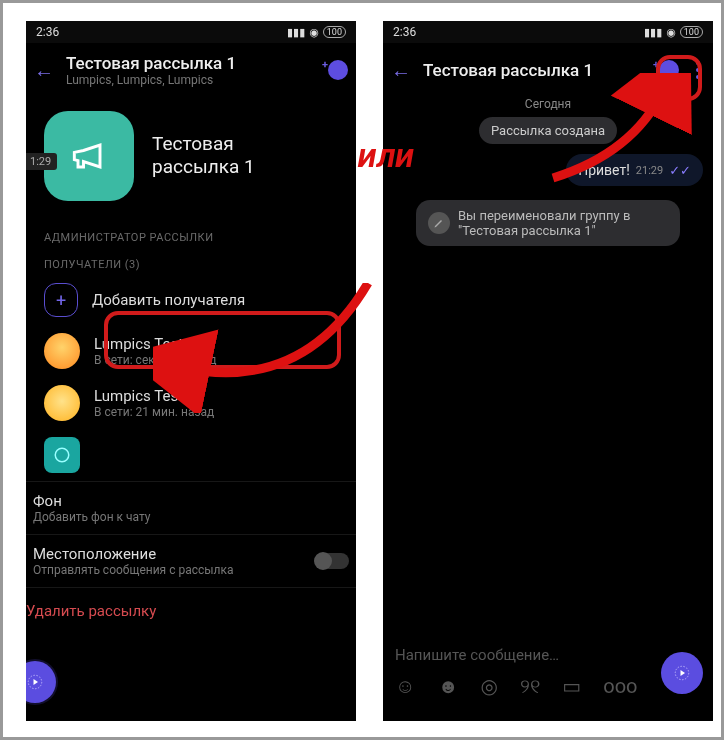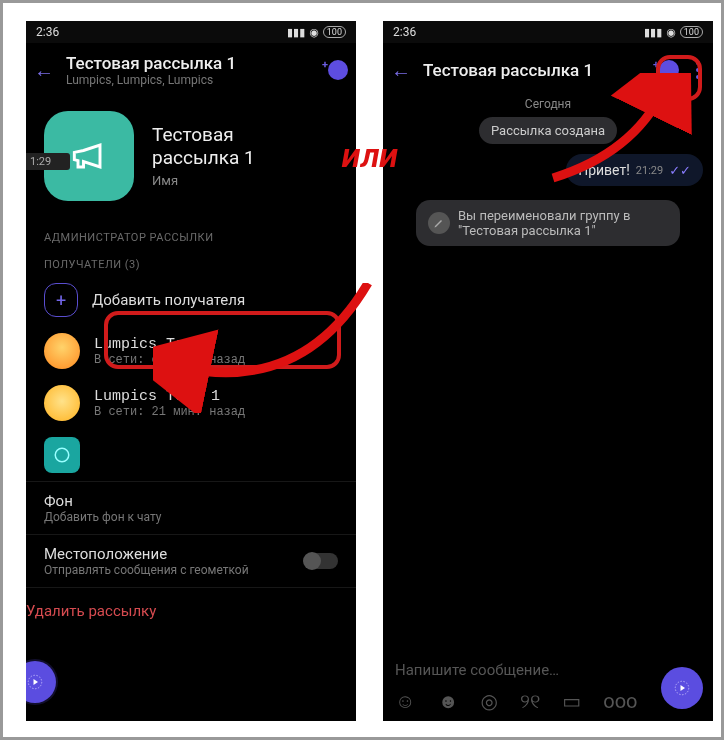--- a/index.html
+++ b/index.html
@@ -74,29 +74,29 @@
   .section-label { color: #6a6a6a; font-size: 11px; letter-spacing: 0.5px; padding: 10px 18px 4px; text-transform: uppercase; }
   .row {
     display: flex; align-items: center; gap: 14px; padding: 8px 18px;
   }
   .avatar-sm {
     width: 36px; height: 36px; border-radius: 50%; background: #555; display:flex; align-items:center; justify-content:center;
   }
   .avatar-sm.orange { background: radial-gradient(circle at 50% 40%, #ffd36b, #ff8a1f); }
   .avatar-sm.yellow { background: radial-gradient(circle at 50% 45%, #ffe28a, #ffb21f); }
   .avatar-sm.teal { background: #1aa6a0; border-radius: 8px; }
-  .row-texts { flex: 1; font-family: Liberation Mono, monospace; }
+  .row-texts { flex: 1; }
   .row-title { color: #ddd; font-size: 15px; }
   .row-sub { color: #777; font-size: 12px; }
   .add-recipient-circle {
     width: 34px; height: 34px; border: 1px solid #5a4ed0; border-radius: 12px;
     display: flex; align-items: center; justify-content: center; color: #7265e8; font-size: 18px;
   }
 
-  .setting { padding: 10px 18px; border-top: 1px solid #171717; display:flex; align-items:center; gap:10px; }
+  .setting { padding: 10px 7px; border-top: 1px solid #171717; display:flex; align-items:center; gap:10px; }
   .setting-texts { flex:1; }
   .setting-title { color: #ddd; font-size: 15px; }
   .setting-sub { color: #777; font-size: 12px; }
   .toggle {
     width: 34px; height: 16px; background: #333; border-radius: 8px; position: relative;
   }
   .toggle::after {
     content:""; position:absolute; width:18px; height:18px; background:#555; border-radius:50%; left:-1px; top:-1px;
   }
   .delete-row { padding: 14px 0; color: #d64b50; font-size: 15px; border-top: 1px solid #171717; }
@@ -108,21 +108,21 @@
   }
   .fab-r {
     position: absolute; right: 10px; bottom: 12px; width: 42px; height: 42px; border-radius: 50%;
     background: #5b4de0; display:flex; align-items:center; justify-content:center;
   }
   .fab svg, .fab-r svg { width: 18px; height: 18px; }
 
   
   .side-chip {
     position:absolute; left:-6px; top:132px; background:#222; color:#aaa; font-size:11px;
-    padding:2px 19px 2px 10px; border-radius: 3px;
+    padding:2px 6px 2px 10px; border-radius: 3px;
   }
 
   
   .date-chip { text-align:center; color:#888; font-size:12px; margin: 0 0 6px; }
   .pill {
     background:#2d2d30; color:#ccc; font-size:13px; padding:6px 12px; border-radius:14px; display:inline-block;
   }
   .center { text-align:center; margin: 4px 0; }
   .bubble-out {
     background:#0f172a; color:#ddd; font-size:14px; padding:8px 12px; border-radius:16px;
@@ -130,21 +130,21 @@
   }
   .bubble-out .time { font-size:11px; color:#888; }
   .bubble-out .ticks { color:#8a7dff; font-size:13px; }
   .sys-msg {
     clear:both; display:flex; gap:8px; justify-content:center; align-items:center; margin: 10px auto;
     background:#2d2d30; color:#bbb; font-size:13px; padding:8px 12px; border-radius:14px; width: 80%;
   }
   .sys-msg .ic { width:22px;height:22px;border-radius:50%;background:#555;display:flex;align-items:center;justify-content:center;flex-shrink:0; }
 
   .composer {
-    position:absolute; bottom:0; left:0; right:0; padding: 8px 56px 8px 12px;
+    position:absolute; bottom:15px; left:0; right:0; padding: 8px 56px 8px 12px;
   }
   .composer-input { color:#555; font-size:15px; padding: 6px 0 10px; }
   .composer-icons { display:flex; gap:22px; color:#555; font-size:20px; align-items:center; }
 
   
   .ann { position:absolute; pointer-events:none; }
   .hl-box {
     border: 4px solid #d11b1b; border-radius: 14px;
     box-shadow: 0 0 0 1px rgba(0,0,0,.2);
   }
@@ -181,21 +181,20 @@
 
   <div class="profile-block">
     <div class="avatar-big">
       <svg viewBox="0 0 24 24">
           <path fill="none" stroke="#fff" stroke-width="1.6" d="M4 10v4l2 .5V18h3v-3l9 3V6l-9 3-5 1z"></path>
         </svg>
     </div>
     <div class="profile-texts">
       <div class="profile-title" style="white-space:pre-line">Тестовая
 рассылка 1</div>
-      <div class="profile-sub">Имя</div>
     </div>
   </div>
 
   <div class="section-label">АДМИНИСТРАТОР РАССЫЛКИ</div>
 
   <div class="section-label">ПОЛУЧАТЕЛИ (3)</div>
   <div class="row">
     <div class="add-recipient-circle">+</div>
     <div class="row-title">Добавить получателя</div>
   </div>
@@ -224,21 +223,21 @@
 
   <div class="setting">
     <div class="setting-texts">
       <div class="setting-title">Фон</div>
       <div class="setting-sub">Добавить фон к чату</div>
     </div>
   </div>
   <div class="setting">
     <div class="setting-texts">
       <div class="setting-title">Местоположение</div>
-      <div class="setting-sub">Отправлять сообщения с геометкой</div>
+      <div class="setting-sub">Отправлять сообщения с рассылка</div>
     </div>
     <div class="toggle"></div>
   </div>
   <div class="delete-row">Удалить рассылку</div>
 
   <div class="fab">
     <svg viewBox="0 0 24 24">
         <circle cx="12" cy="12" r="9" fill="none" stroke="#cfc7ff" stroke-width="1" stroke-dasharray="2 2"></circle>
         <path d="M10 8l6 4-6 4z" fill="#fff"></path>
       </svg>
@@ -300,21 +299,21 @@
     </div>
     <div class="fab-r">
       <svg viewBox="0 0 24 24">
           <circle cx="12" cy="12" r="9" fill="none" stroke="#cfc7ff" stroke-width="1" stroke-dasharray="2 2"></circle>
           <path d="M10 8l6 4-6 4z" fill="#fff"></path>
         </svg>
     </div>
   </div>
 </div>
 
-<div class="or-text" style="left:339px; top:140px;">ИЛИ</div>
+<div class="or-text" style="left:355px; top:140px;">ИЛИ</div>
 
 <div class="ann hl-box" style="left:101px; top:308px; width:237px; height:58px;"></div>
 
 <div class="ann hl-box" style="left:653px; top:52px; width:46px; height:46px; border-radius:14px;"></div>
 
 <svg class="ann" style="left:150px; top:280px; width:230px; height:130px;" viewBox="0 0 230 130">
   <defs>
       <marker id="ah1" markerWidth="12" markerHeight="12" refX="3" refY="5" orient="auto">
     <path d="M0 0 L10 5 L0 10 z" fill="#d11"></path>
       </marker>

